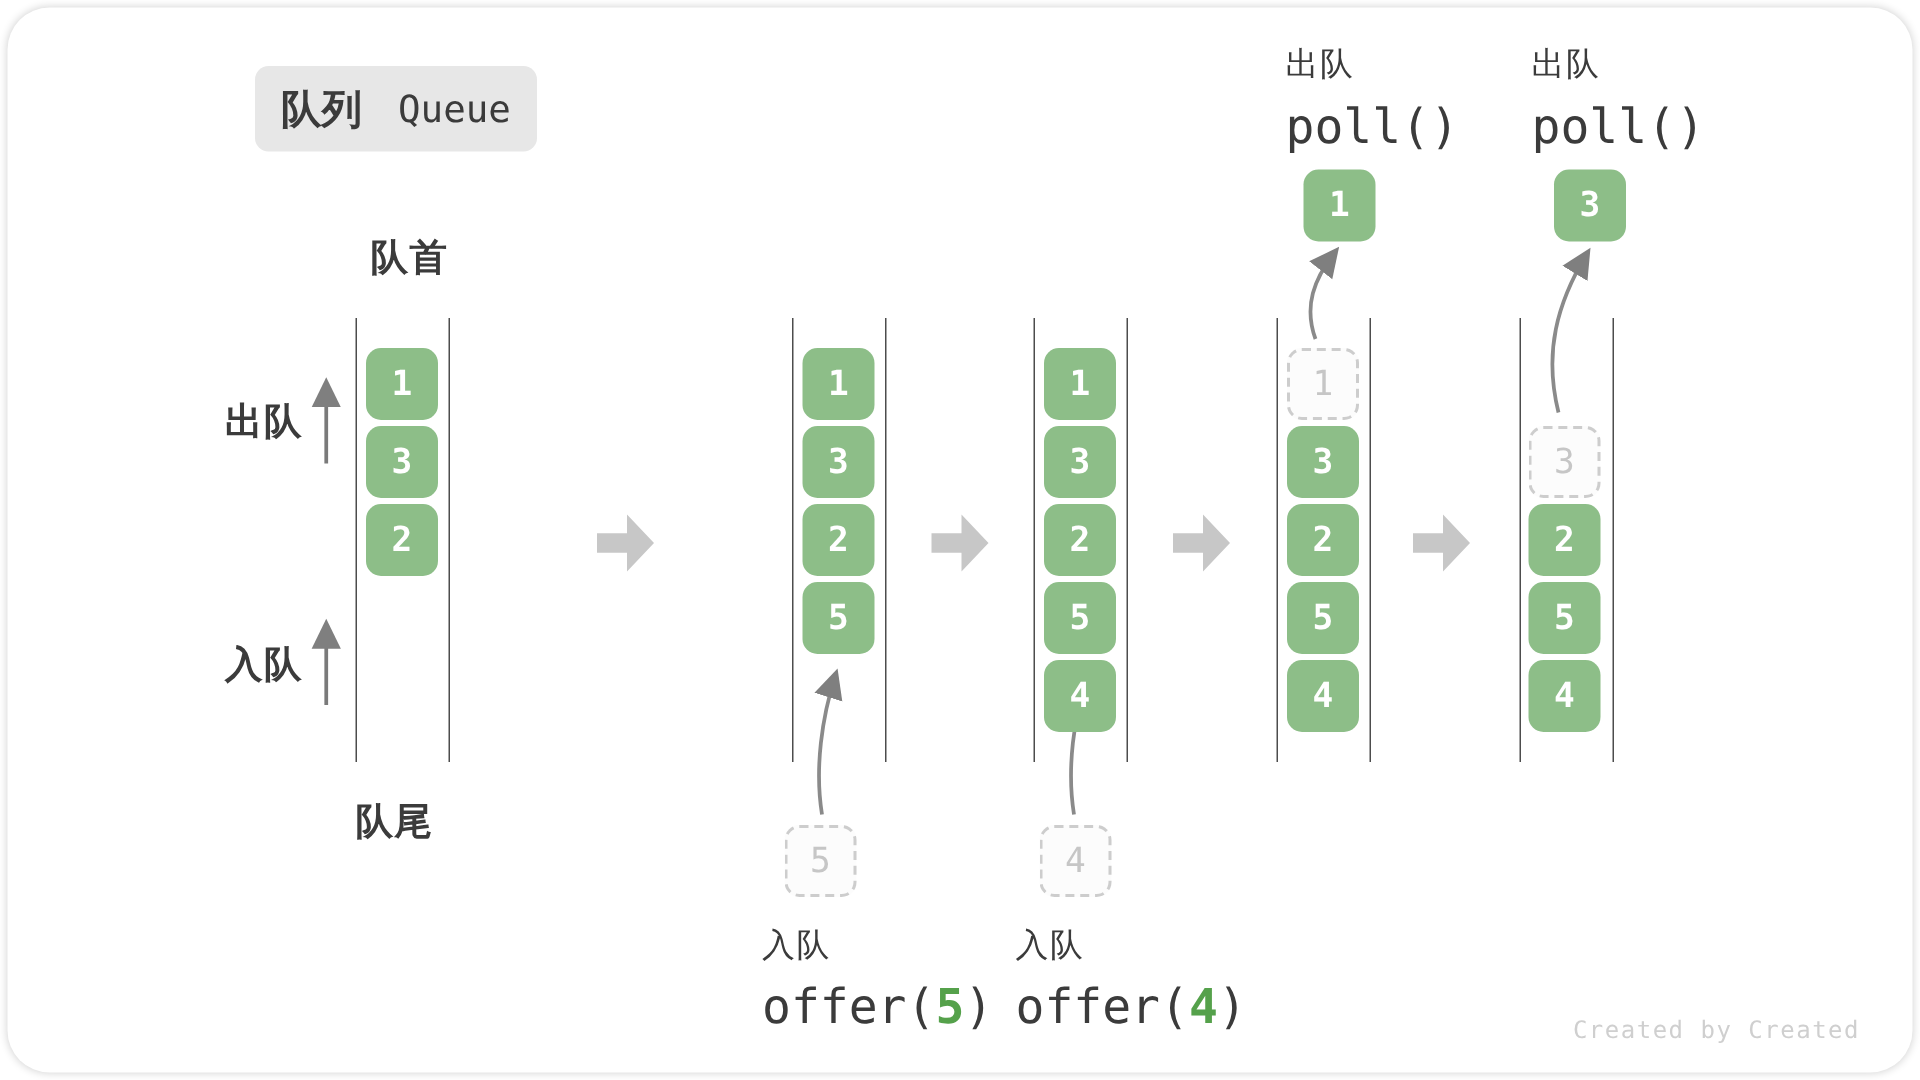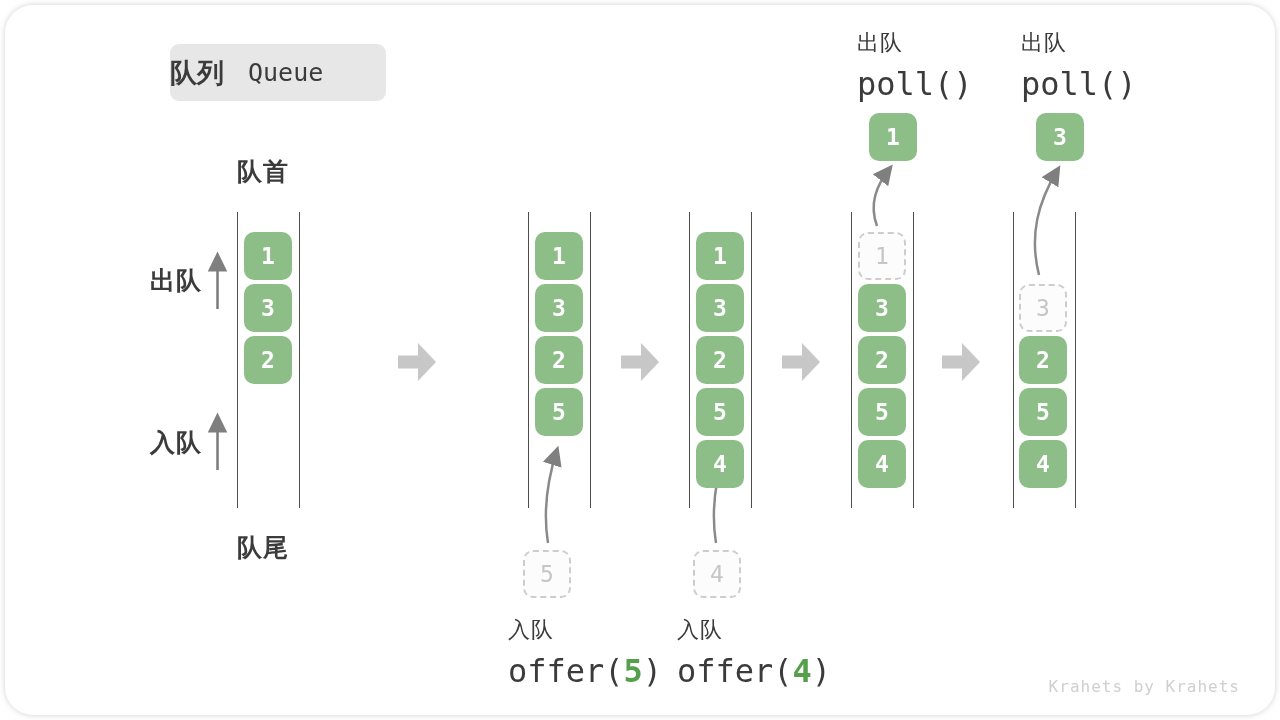--- a/index.html
+++ b/index.html
@@ -2,22 +2,22 @@
 <html><head>
 <meta charset="utf-8">
 <style>
   html,body{margin:0;padding:0;background:#ffffff;width:1280px;height:720px;overflow:hidden;
     font-family:"Liberation Sans","DejaVu Sans",sans-serif;}
   .stage{position:relative;width:1280px;height:720px;}
   .card{position:absolute;left:5px;top:5px;right:5px;bottom:5px;background:#ffffff;
     border-radius:28px;box-shadow:0 0 6px rgba(0,0,0,.18);}
 
   
-  .title-box{position:absolute;left:170px;top:44px;width:216px;height:57px;background:#e7e7e7;
-    border-radius:9px;display:flex;align-items:center;justify-content:flex-start;gap:11px;}
+  .title-box{position:absolute;left:170px;top:44px;width:188px;height:57px;background:#e7e7e7;
+    border-radius:9px;display:flex;align-items:center;justify-content:center;gap:11px;}
   .title-zh{font-weight:700;font-size:27px;color:#3b3b3b;}
   .title-en{font-family:"DejaVu Sans Mono","Liberation Mono",monospace;font-size:25px;color:#3b3b3b;margin-left:13px;}
 
   
   .rails{position:absolute;top:212px;height:296px;border-left:1.5px solid #4d4d4d;
     border-right:1.5px solid #4d4d4d;}
 
   
   .cell{position:absolute;width:48px;height:48px;border-radius:10px;box-sizing:border-box;
     display:flex;align-items:center;justify-content:center;
@@ -41,21 +41,21 @@
 <body>
 
 <div class="stage">
   <div class="card"></div>
 
   <div class="title-box">
     <span class="title-zh">队列</span>
     <span class="title-en">Queue</span>
   </div>
 
-  <div class="zh-bold" style="left:237px;top:155px;width:62px;text-align:left;">队首</div>
+  <div class="zh-bold" style="left:237px;top:155px;width:62px;text-align:right;">队首</div>
   <div class="zh-bold" style="left:237px;top:531px;width:62px;">队尾</div>
 
   <div class="zh-bold" style="left:150px;top:264px;">出队</div>
   <div class="zh-bold" style="left:150px;top:426px;">入队</div>
 
   <svg class="overlay" viewBox="0 0 1280 720">
     <defs>
       <marker id="ah" markerWidth="9" markerHeight="9" refX="6.2" refY="4.5" orient="auto">
         <path d="M0,0.6 L8,4.5 L0,8.4 Z" fill="#7f7f7f"></path>
       </marker>
@@ -120,14 +120,14 @@
   <div class="cell dashed" style="left:1019px;top:284px;">3</div>
   <div class="cell green" style="left:1019px;top:336px;">2</div>
   <div class="cell green" style="left:1019px;top:388px;">5</div>
   <div class="cell green" style="left:1019px;top:440px;">4</div>
   <div class="cell green" style="left:1036px;top:113px;">3</div>
   <div class="op" style="left:1021px;top:28px;">
     <div class="zh">出队</div>
     <div class="code">poll()</div>
   </div>
 
-  <div class="watermark">Krahets by Krahets</div>
+  <div class="watermark">Created by Created</div>
 </div>
 
 </body></html>

